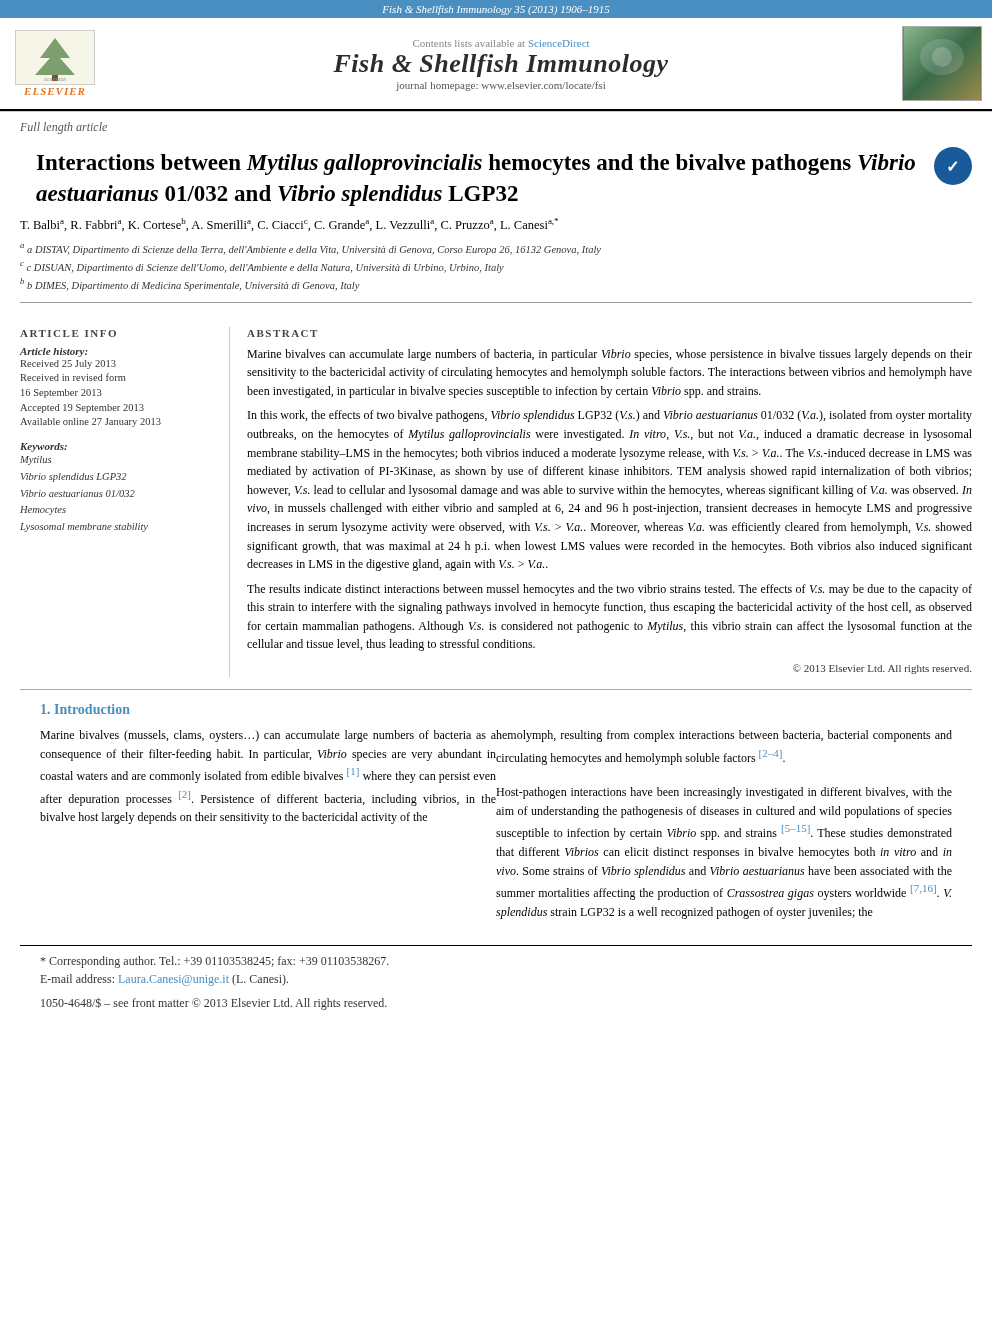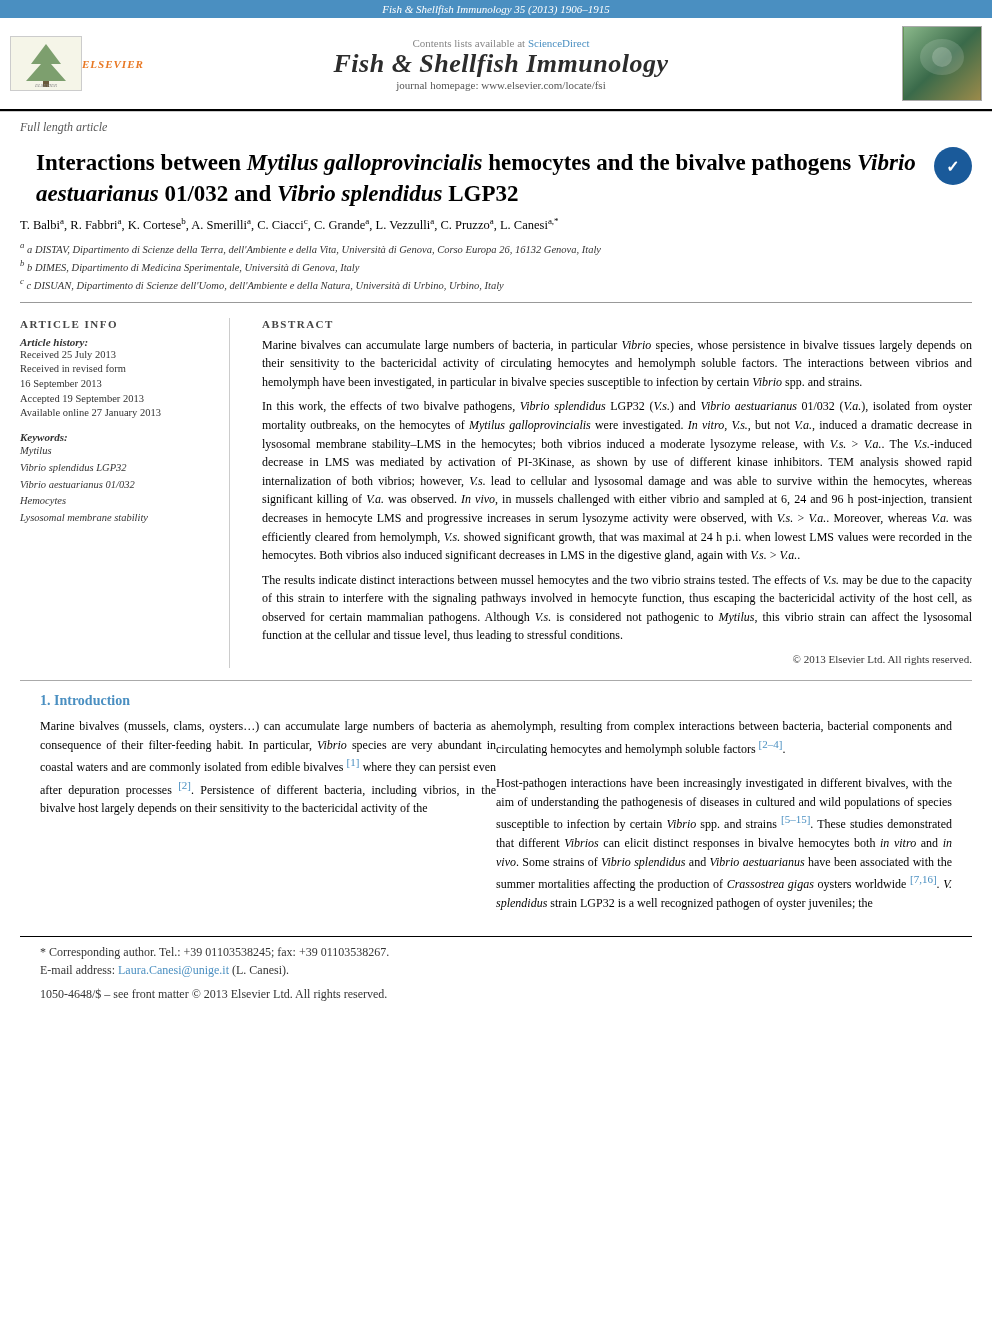--- a/index.html
+++ b/index.html
@@ -84,22 +84,22 @@
       margin-bottom: 8px;
       line-height: 1.4;
     }
     .divider-line {
       border: none;
       border-top: 1px solid #999;
       margin: 8px 0;
     }
     .two-col {
       display: flex;
-      gap: 32px;
-      margin-top: 15px;
+      gap: 17px;
+      margin-top: 24px;
     }
     .left-col {
       width: 210px;
       flex-shrink: 0;
       border-right: 1px solid #ccc;
       padding-right: 14px;
     }
     .right-col {
       flex: 1;
     }
@@ -200,21 +200,21 @@
     }
     .footnote-link {
       color: #4a8fc1;
       text-decoration: none;
     }
 
     
     .elsevier-logo-box {
       width: 90px;
       display: flex;
-      flex-direction: row;
+      flex-direction: column;
       align-items: center;
     }
     .elsevier-wordmark {
       font-size: 11px;
       font-weight: bold;
       color: #e87722;
       letter-spacing: 1px;
       font-style: italic;
     }
     .elsevier-img-placeholder {
@@ -314,22 +314,22 @@
       <span>Interactions between </span><span class="italic">Mytilus galloprovincialis</span><span> hemocytes and the bivalve pathogens </span><span class="italic">Vibrio aestuarianus</span><span> 01/032 and </span><span class="italic">Vibrio splendidus</span><span> LGP32</span>
     </div>
   </div>
 
   <div class="authors">
     T. Balbi<span class="author-sup">a</span>, R. Fabbri<span class="author-sup">a</span>, K. Cortese<span class="author-sup">b</span>, A. Smerilli<span class="author-sup">a</span>, C. Ciacci<span class="author-sup">c</span>, C. Grande<span class="author-sup">a</span>, L. Vezzulli<span class="author-sup">a</span>, C. Pruzzo<span class="author-sup">a</span>, L. Canesi<span class="author-sup">a,*</span>
   </div>
 
   <div class="affiliations">
     <div><sup>a</sup> <span>a DISTAV, Dipartimento di Scienze della Terra, dell'Ambiente e della Vita, Università di Genova, Corso Europa 26, 16132 Genova, Italy</span></div>
+    <div><sup>c</sup> <span>c DISUAN, Dipartimento di Scienze dell'Uomo, dell'Ambiente e della Natura, Università di Urbino, Urbino, Italy</span></div>
     <div><sup>b</sup> <span>b DIMES, Dipartimento di Medicina Sperimentale, Università di Genova, Italy</span></div>
-    <div><sup>c</sup> <span>c DISUAN, Dipartimento di Scienze dell'Uomo, dell'Ambiente e della Natura, Università di Urbino, Urbino, Italy</span></div>
   </div>
 
   <hr class="divider-line">
 
   <div class="two-col">
 
     <div class="left-col">
       <div class="info-section-title">ARTICLE INFO</div>
 
       <div class="article-info-label">Article history:</div>

